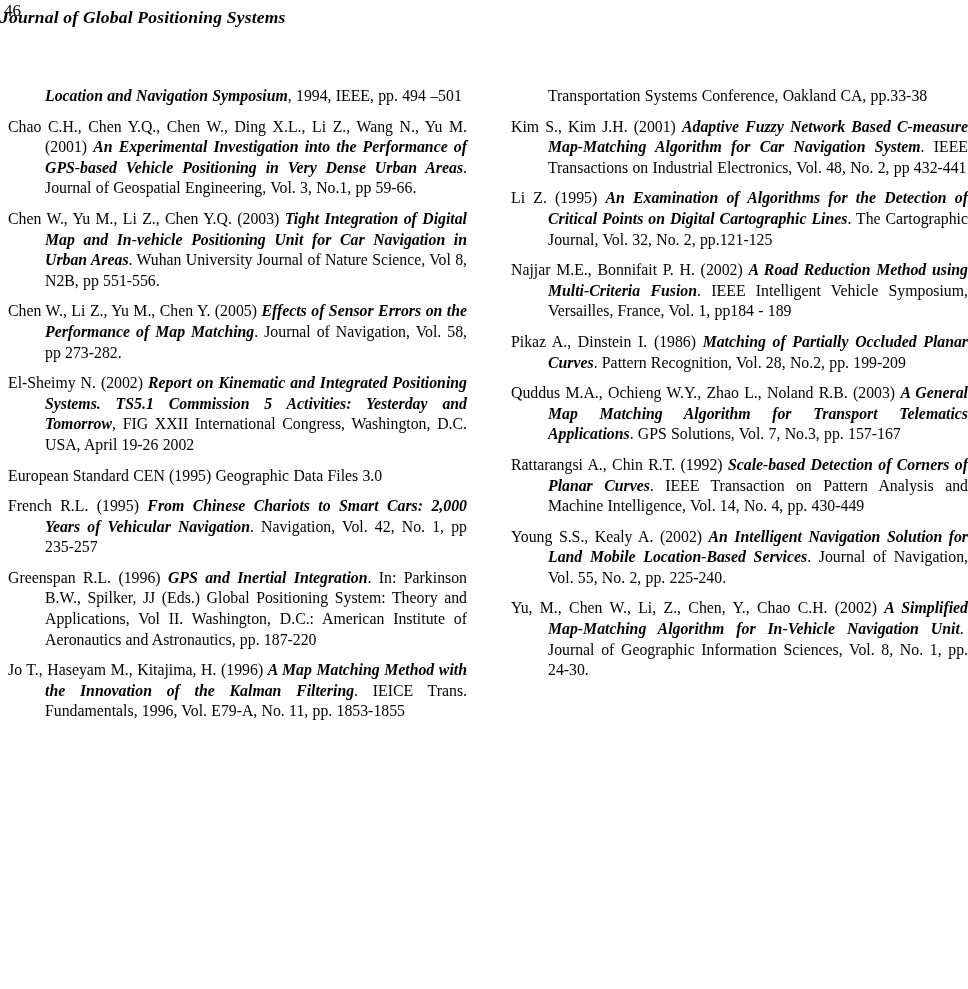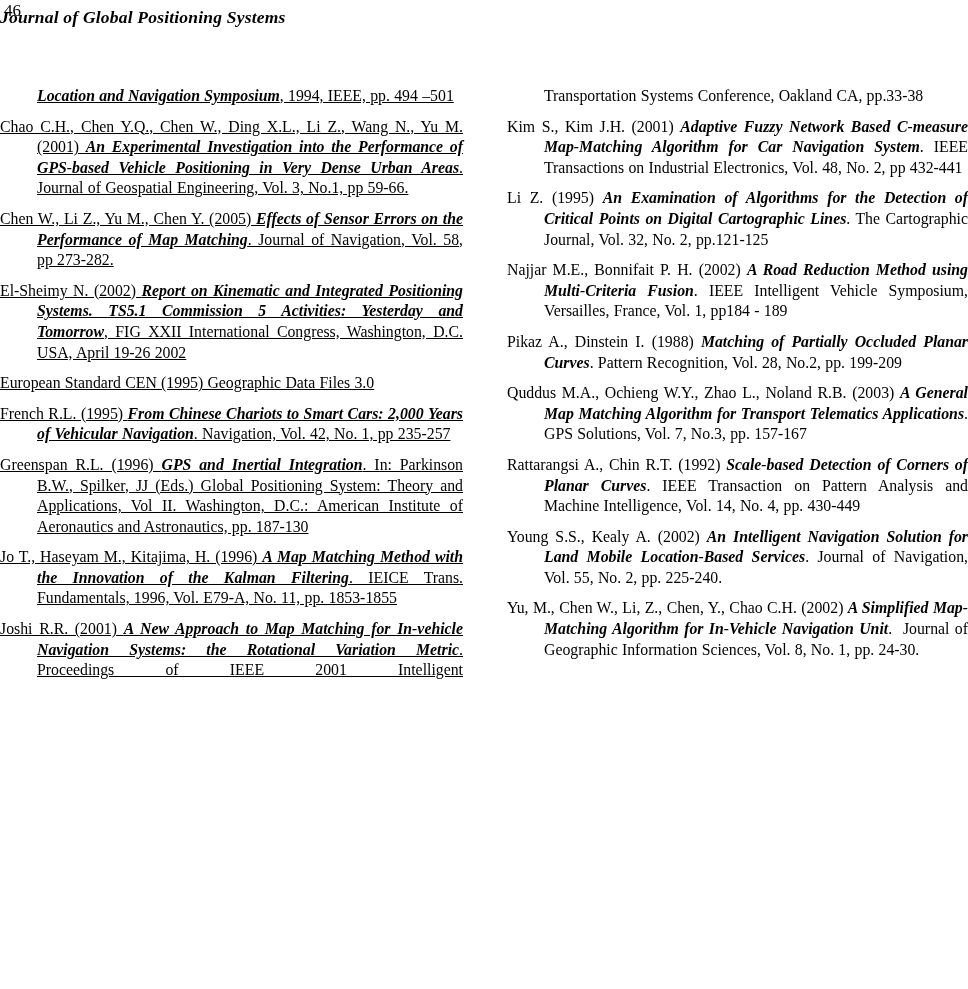--- a/index.html
+++ b/index.html
@@ -32,21 +32,21 @@
     font-style: italic;
     letter-spacing: 0.2px;
   }
   .columns {
     display: flex;
     margin-top: 62px;
   }
   .col {
     width: 464px;
   }
-  .col-left { margin-left: 0; text-decoration: underline; }
+  .col-left { margin-left: 8px; }
   .col-right { margin-left: 44px; width: 462px; }
   p.ref {
     font-size: 15.8px;
     line-height: 20.6px;
     text-align: justify;
     padding-left: 37px;
     text-indent: -37px;
     margin-bottom: 10px;
     word-spacing: 0.02em;
   }
@@ -71,33 +71,33 @@
 
 <div class="page">
   <header class="pagehead">
     <span class="pagenum">46</span>
     <span class="jtitle">Journal of Global Positioning Systems</span>
   </header>
   <main class="columns">
     <section class="col col-left" id="col-left">
         <p class="ref cont"><span class="bi">Location and Navigation Symposium</span><span>, 1994, IEEE, pp. 494 –501</span></p>
         <p class="ref"><span>Chao C.H., Chen Y.Q., Chen W., Ding X.L., Li Z., Wang N., Yu M. (2001) </span><span class="bi">An Experimental Investigation into the Performance of GPS-based Vehicle Positioning in Very Dense Urban Areas</span><span>. Journal of Geospatial Engineering, Vol. 3, No.1, pp 59-66.</span></p>
+        <p class="ref"><span>Chen W., Yu M., Li Z., Chen Y.Q. (2003) </span><span class="bi">Tight Integration of Digital Map and In-vehicle Positioning Unit for Car Navigation in Urban Areas</span><span>. Wuhan University Journal of Nature Science, Vol 8, N2B, pp 551-556.</span></p>
         <p class="ref"><span>Chen W., Li Z., Yu M., Chen Y. (2005) </span><span class="bi">Effects of Sensor Errors on the Performance of Map Matching</span><span>. Journal of Navigation, Vol. 58, pp 273-282.</span></p>
         <p class="ref"><span>El-Sheimy N. (2002) </span><span class="bi">Report on Kinematic and Integrated Positioning Systems. TS5.1 Commission 5 Activities: Yesterday and Tomorrow</span><span>, FIG XXII International Congress, Washington, D.C. USA, April 19-26 2002</span></p>
         <p class="ref"><span>European Standard CEN (1995) Geographic Data Files 3.0</span></p>
         <p class="ref"><span>French R.L. (1995) </span><span class="bi">From Chinese Chariots to Smart Cars: 2,000 Years of Vehicular Navigation</span><span>. Navigation, Vol. 42, No. 1, pp 235-257</span></p>
-        <p class="ref"><span>Greenspan R.L. (1996) </span><span class="bi">GPS and Inertial Integration</span><span>. In: Parkinson B.W., Spilker, JJ (Eds.) Global Positioning System: Theory and Applications, Vol II. Washington, D.C.: American Institute of Aeronautics and Astronautics, pp. 187-130</span></p>
+        <p class="ref"><span>Greenspan R.L. (1996) </span><span class="bi">GPS and Inertial Integration</span><span>. In: Parkinson B.W., Spilker, JJ (Eds.) Global Positioning System: Theory and Applications, Vol II. Washington, D.C.: American Institute of Aeronautics and Astronautics, pp. 187-220</span></p>
         <p class="ref"><span>Jo T., Haseyam M., Kitajima, H. (1996) </span><span class="bi">A Map Matching Method with the Innovation of the Kalman Filtering</span><span>. IEICE Trans. Fundamentals, 1996, Vol. E79-A, No. 11, pp. 1853-1855</span></p>
-        <p class="ref jlast"><span>Joshi R.R. (2001) </span><span class="bi">A New Approach to Map Matching for In-vehicle Navigation Systems: the Rotational Variation Metric</span><span>. Proceedings of IEEE 2001 Intelligent</span></p>
       </section>
     <section class="col col-right" id="col-right">
         <p class="ref cont"><span>Transportation Systems Conference, Oakland CA, pp.33-38</span></p>
         <p class="ref"><span>Kim S., Kim J.H. (2001) </span><span class="bi">Adaptive Fuzzy Network Based C-measure Map-Matching Algorithm for Car Navigation System</span><span>. IEEE Transactions on Industrial Electronics, Vol. 48, No. 2, pp 432-441</span></p>
         <p class="ref"><span>Li Z. (1995) </span><span class="bi">An Examination of Algorithms for the Detection of Critical Points on Digital Cartographic Lines</span><span>. The Cartographic Journal, Vol. 32, No. 2, pp.121-125</span></p>
         <p class="ref"><span>Najjar M.E., Bonnifait P. H. (2002) </span><span class="bi">A Road Reduction Method using Multi-Criteria Fusion</span><span>. IEEE Intelligent Vehicle Symposium, Versailles, France, Vol. 1, pp184 - 189</span></p>
-        <p class="ref"><span>Pikaz A., Dinstein I. (1988) </span><span class="bi">Matching of Partially Occluded Planar Curves</span><span>. Pattern Recognition, Vol. 28, No.2, pp. 199-209</span></p>
+        <p class="ref"><span>Pikaz A., Dinstein I. (1986) </span><span class="bi">Matching of Partially Occluded Planar Curves</span><span>. Pattern Recognition, Vol. 28, No.2, pp. 199-209</span></p>
         <p class="ref"><span>Quddus M.A., Ochieng W.Y., Zhao L., Noland R.B. (2003) </span><span class="bi">A General Map Matching Algorithm for Transport Telematics Applications</span><span>. GPS Solutions, Vol. 7, No.3, pp. 157-167</span></p>
         <p class="ref"><span>Rattarangsi A., Chin R.T. (1992) </span><span class="bi">Scale-based Detection of Corners of Planar Curves</span><span>. IEEE Transaction on Pattern Analysis and Machine Intelligence, Vol. 14, No. 4, pp. 430-449</span></p>
         <p class="ref"><span>Young S.S., Kealy A. (2002) </span><span class="bi">An Intelligent Navigation Solution for Land Mobile Location-Based Services</span><span>. Journal of Navigation, Vol. 55, No. 2, pp. 225-240.</span></p>
         <p class="ref"><span>Yu, M., Chen W., Li, Z., Chen, Y., Chao C.H. (2002) </span><span class="bi">A Simplified Map-Matching Algorithm for In-Vehicle Navigation Unit</span><span>.&nbsp; Journal of Geographic Information Sciences, Vol. 8, No. 1, pp. 24-30.</span></p>
       </section>
   </main>
 </div>
 
 </body></html>

